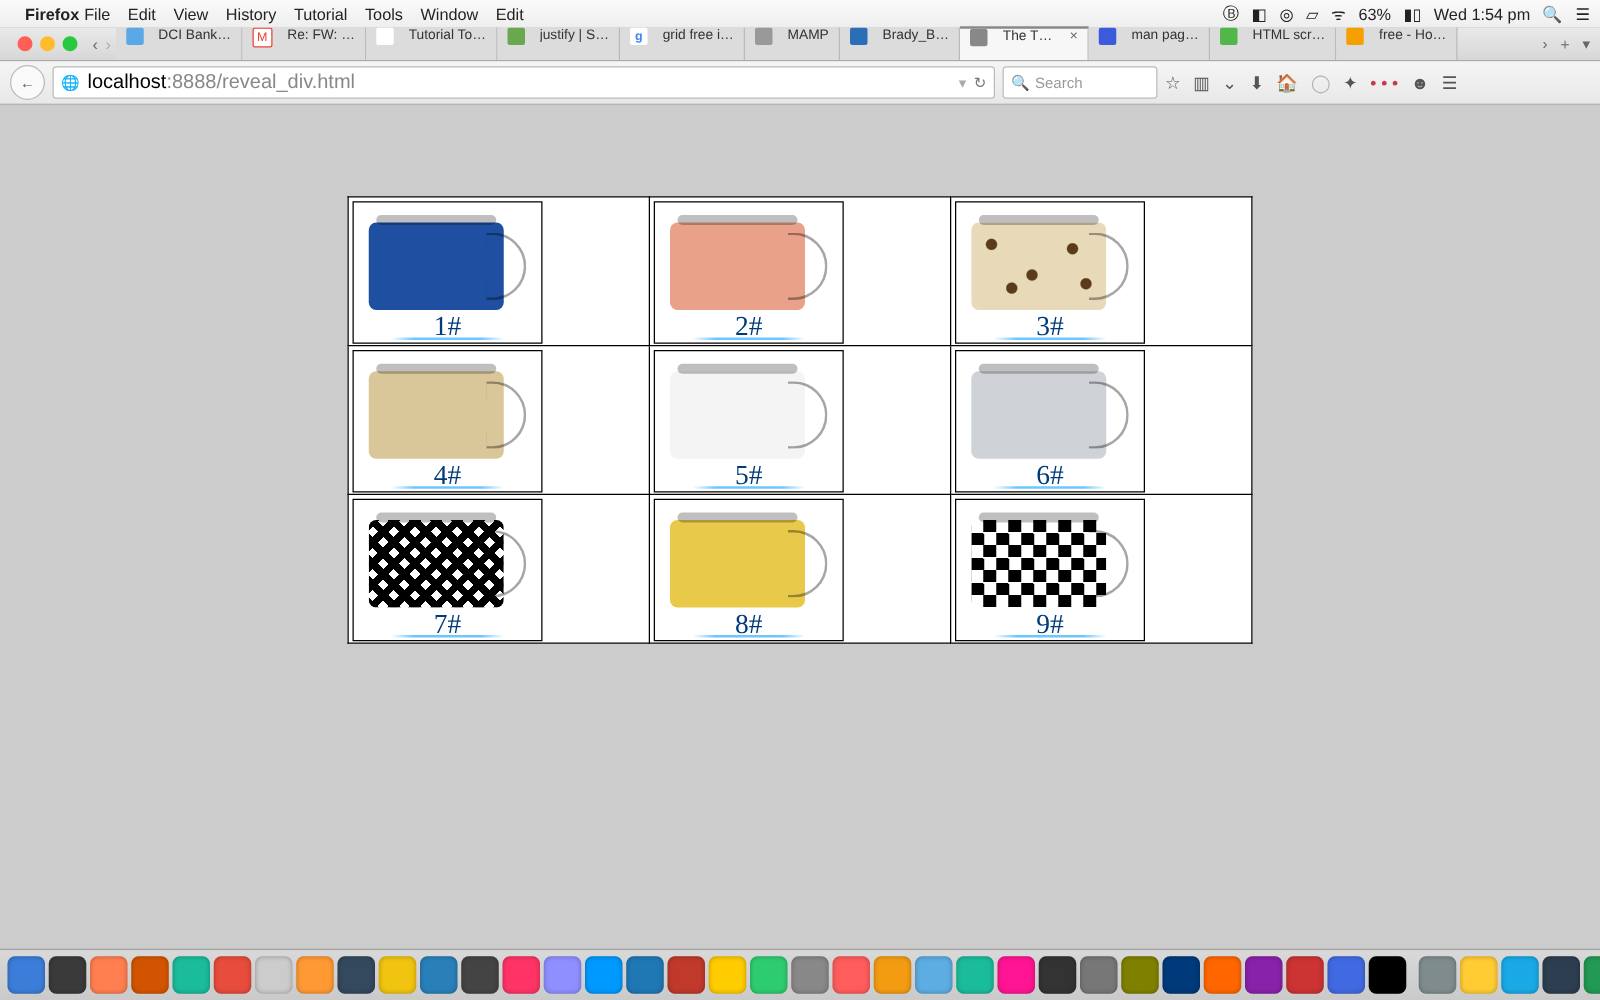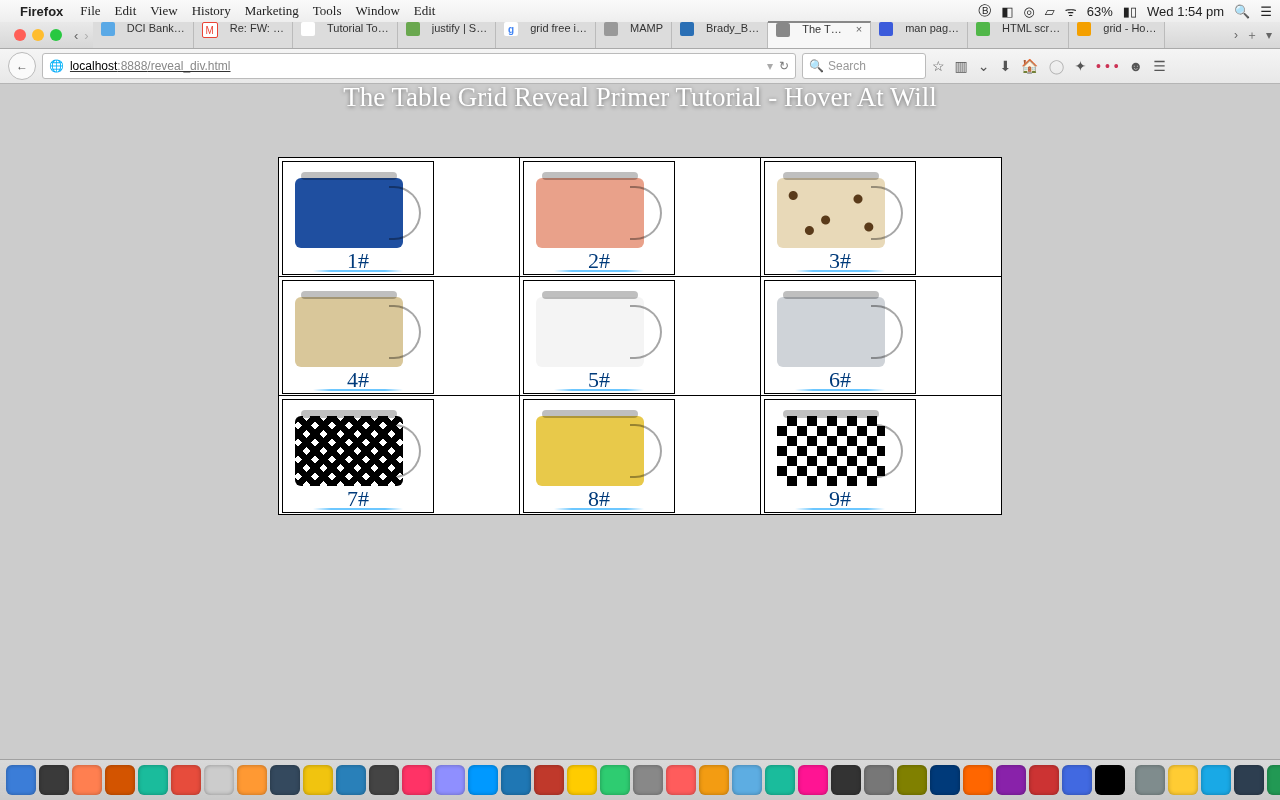--- a/index.html
+++ b/index.html
@@ -1,20 +1,20 @@
 <!DOCTYPE html>
 <html><head>
 <meta charset="utf-8">
 <style>
   html,body{margin:0;padding:0;width:1280px;height:800px;overflow:hidden;font-family:-apple-system,"Helvetica Neue",Arial,sans-serif;font-size:12px;background:#ccc;}
   
   .menubar{position:absolute;top:0;left:0;right:0;height:22px;background:linear-gradient(#fafafa,#eee);border-bottom:1px solid #bbb;display:flex;align-items:center;padding:0 8px;font-size:13px;color:#222;}
   .menubar .apple{font-size:14px;margin-right:12px;}
-  .menubar .app{font-weight:bold;margin-right:17px;}
-  .menubar .mitem{margin-right:14px;cursor:default;font-family:Liberation Serif, serif;}
+  .menubar .app{font-weight:bold;margin-right:4px;}
+  .menubar .mitem{margin-right:14px;cursor:default;}
   .menubar .right{margin-left:auto;display:flex;align-items:center;gap:10px;}
   .menubar .right .ic{font-size:13px;}
   
   .fxwin{position:absolute;top:22px;left:0;right:0;height:738px;background:#ccc;}
   .tabstrip{height:26px;background:linear-gradient(#e9e9e9,#d7d7d7);display:flex;align-items:stretch;border-bottom:1px solid #aaa;padding-left:6px;}
   .traffic{display:flex;align-items:center;gap:6px;padding:0 8px;}
   .tl{width:12px;height:12px;border-radius:50%;}
   .tl.r{background:#ff5f57;}
   .tl.y{background:#ffbd2e;}
   .tl.g{background:#28c840;}
@@ -24,21 +24,21 @@
   .tab.active{background:#f7f7f7;border-top:2px solid #888;margin-top:-1px;}
   .tab .fav{width:14px;height:14px;border-radius:2px;flex:0 0 auto;display:flex;align-items:center;justify-content:center;font-size:10px;color:#fff;}
   .tab .lbl{overflow:hidden;text-overflow:ellipsis;}
   .tab .close{margin-left:2px;color:#666;font-size:11px;}
   .tabtail{display:flex;align-items:center;gap:8px;padding:0 8px;color:#666;margin-left:auto;}
   .toolbar{height:34px;background:linear-gradient(#f5f5f5,#e8e8e8);border-bottom:1px solid #b5b5b5;display:flex;align-items:center;padding:0 8px;gap:6px;}
   .tb-btn{width:22px;height:22px;border-radius:3px;display:flex;align-items:center;justify-content:center;color:#555;}
   .tb-btn.round{border:1px solid #bbb;border-radius:50%;width:26px;height:26px;background:#fafafa;}
   .urlbar{flex:1;display:flex;align-items:center;background:#fff;border:1px solid #bbb;border-radius:3px;height:24px;padding:0 6px;max-width:740px;}
   .urlbar .globe{color:#888;margin-right:6px;font-size:12px;}
-  .urlbar .txt{flex:1;font-size:12px;color:#333;text-decoration:underline;}
+  .urlbar .txt{flex:1;font-size:16px;color:#333;}
   .urlbar .reload{color:#777;margin-left:6px;}
   .searchbar{width:110px;display:flex;align-items:center;background:#fff;border:1px solid #bbb;border-radius:3px;height:24px;padding:0 6px;color:#999;}
   .searchbar .mag{margin-right:4px;}
   .righticons{display:flex;align-items:center;gap:10px;color:#555;font-size:14px;padding-right:4px;}
   .page-title{position:absolute;top:60px;left:0;right:0;text-align:center;font-family:Georgia,'Times New Roman',serif;font-size:27px;color:#fff;text-shadow:0 1px 4px rgba(0,0,0,.45);}
   
   .gridwrap{position:absolute;top:135px;left:50%;transform:translateX(-50%);}
   table.grid{border-collapse:collapse;background:#fff;}
   table.grid td{border:1px solid #000;width:240px;height:118px;padding:0;vertical-align:top;position:relative;}
   .cell{position:relative;width:240px;height:118px;overflow:hidden;}
@@ -73,21 +73,21 @@
 </head>
 <body>
 
 <div class="menubar">
   <span class="apple"></span>
   <span class="app">Firefox</span>
   <span class="mitem">File</span>
   <span class="mitem">Edit</span>
   <span class="mitem">View</span>
   <span class="mitem">History</span>
-  <span class="mitem">Marketing</span>
+  <span class="mitem">Tutorial</span>
   <span class="mitem">Tools</span>
   <span class="mitem">Window</span>
   <span class="mitem">Edit</span>
   <div class="right">
     <span class="ic">Ⓑ</span>
     <span class="ic">◧</span>
     <span class="ic">◎</span>
     <span class="ic">▱</span>
     <span class="ic">ᯤ</span>
     <span class="ic">63%</span>
@@ -147,21 +147,21 @@
         <div class="tab">
           <div class="fav" style="background: rgb(59, 91, 219);"></div>
           <span class="lbl">man pag…</span>
         </div>
         <div class="tab">
           <div class="fav" style="background: rgb(81, 183, 73);"></div>
           <span class="lbl">HTML scr…</span>
         </div>
         <div class="tab">
           <div class="fav" style="background: rgb(244, 160, 0);"></div>
-          <span class="lbl">grid - Ho…</span>
+          <span class="lbl">free - Ho…</span>
         </div>
       </div>
     <div class="tabtail">
       <span>›</span>
       <span>＋</span>
       <span>▾</span>
     </div>
   </div>
 
   <div class="toolbar">
@@ -185,21 +185,20 @@
       <span>⬇</span>
       <span>🏠</span>
       <span style="opacity:.4">◯</span>
       <span>✦</span>
       <span style="color:#cc3355">• • •</span>
       <span>☻</span>
       <span>☰</span>
     </div>
   </div>
 
-  <div class="page-title">The Table Grid Reveal Primer Tutorial - Hover At Will</div>
 
   <div class="gridwrap">
     <table class="grid">
       <tbody id="grid-mount">
           <tr>
             <td>
               <div class="cell">
                 <div class="imgframe">
                   <div class="bag quilt" style="background: rgb(31, 79, 160);">
                     <div class="zip"></div>

